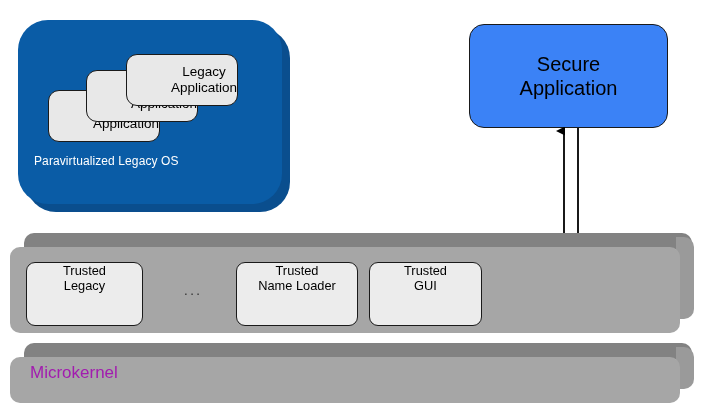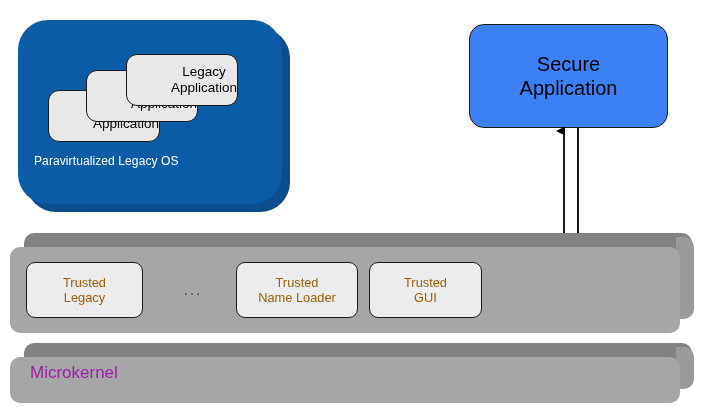--- a/index.html
+++ b/index.html
@@ -138,32 +138,31 @@
     top: 363px;
     font-size: 17px;
     color: #a21caf;
     white-space: nowrap;
   }
 
   
   .svc-box {
     position: absolute;
     top: 262px;
-    height: 56px;
+    height: 64px;
     border: 1.5px solid #1a1a1a;
     border-radius: 9px;
     background: #ececec;
     box-sizing: border-box;
     display: flex;
     flex-direction: column;
     align-items: center;
-    justify-content: center;
     line-height: 1.18;
     font-size: 12.8px;
-    color: #a16207;
+    color: #000000;
     text-align: center;
   }
   .svc-box.s0 { left: 26px;  width: 117px; }
   .svc-box.s1 { left: 236px; width: 122px; }
   .svc-box.s2 { left: 369px; width: 113px; }
   .svc-box.s3 { left: 492px; width: 119px; }
 
   .ellipsis {
     position: absolute;
     left: 172px;

